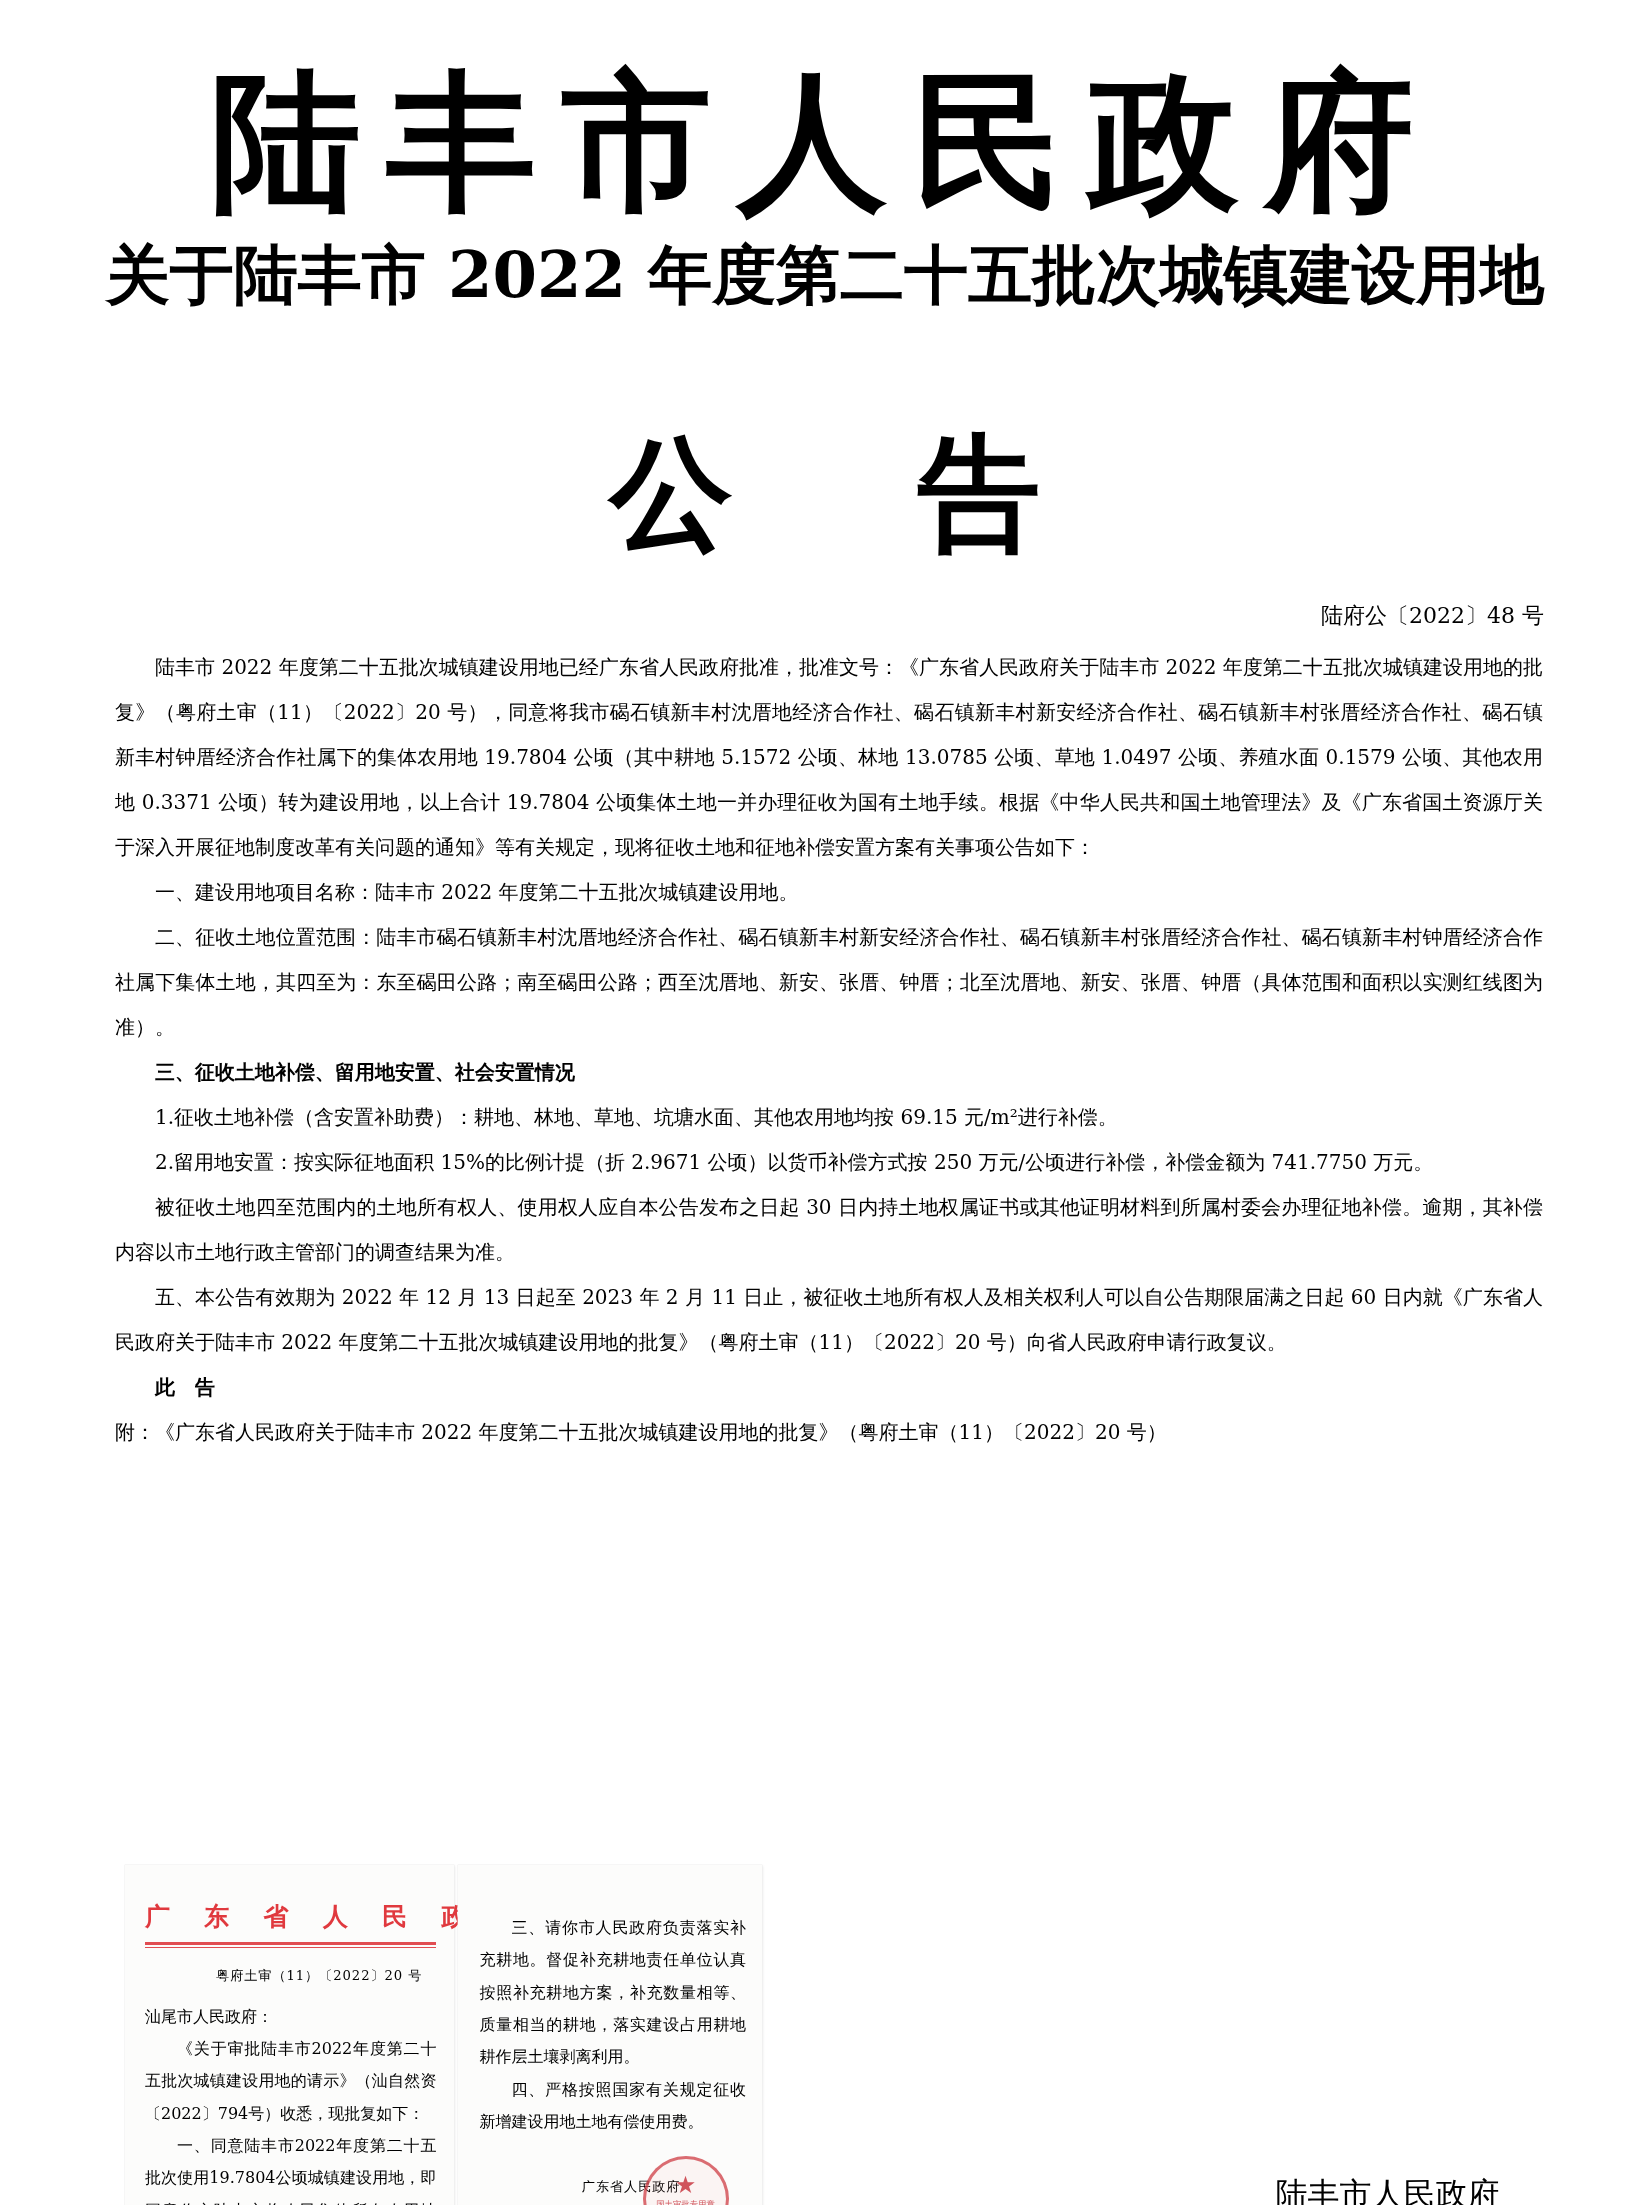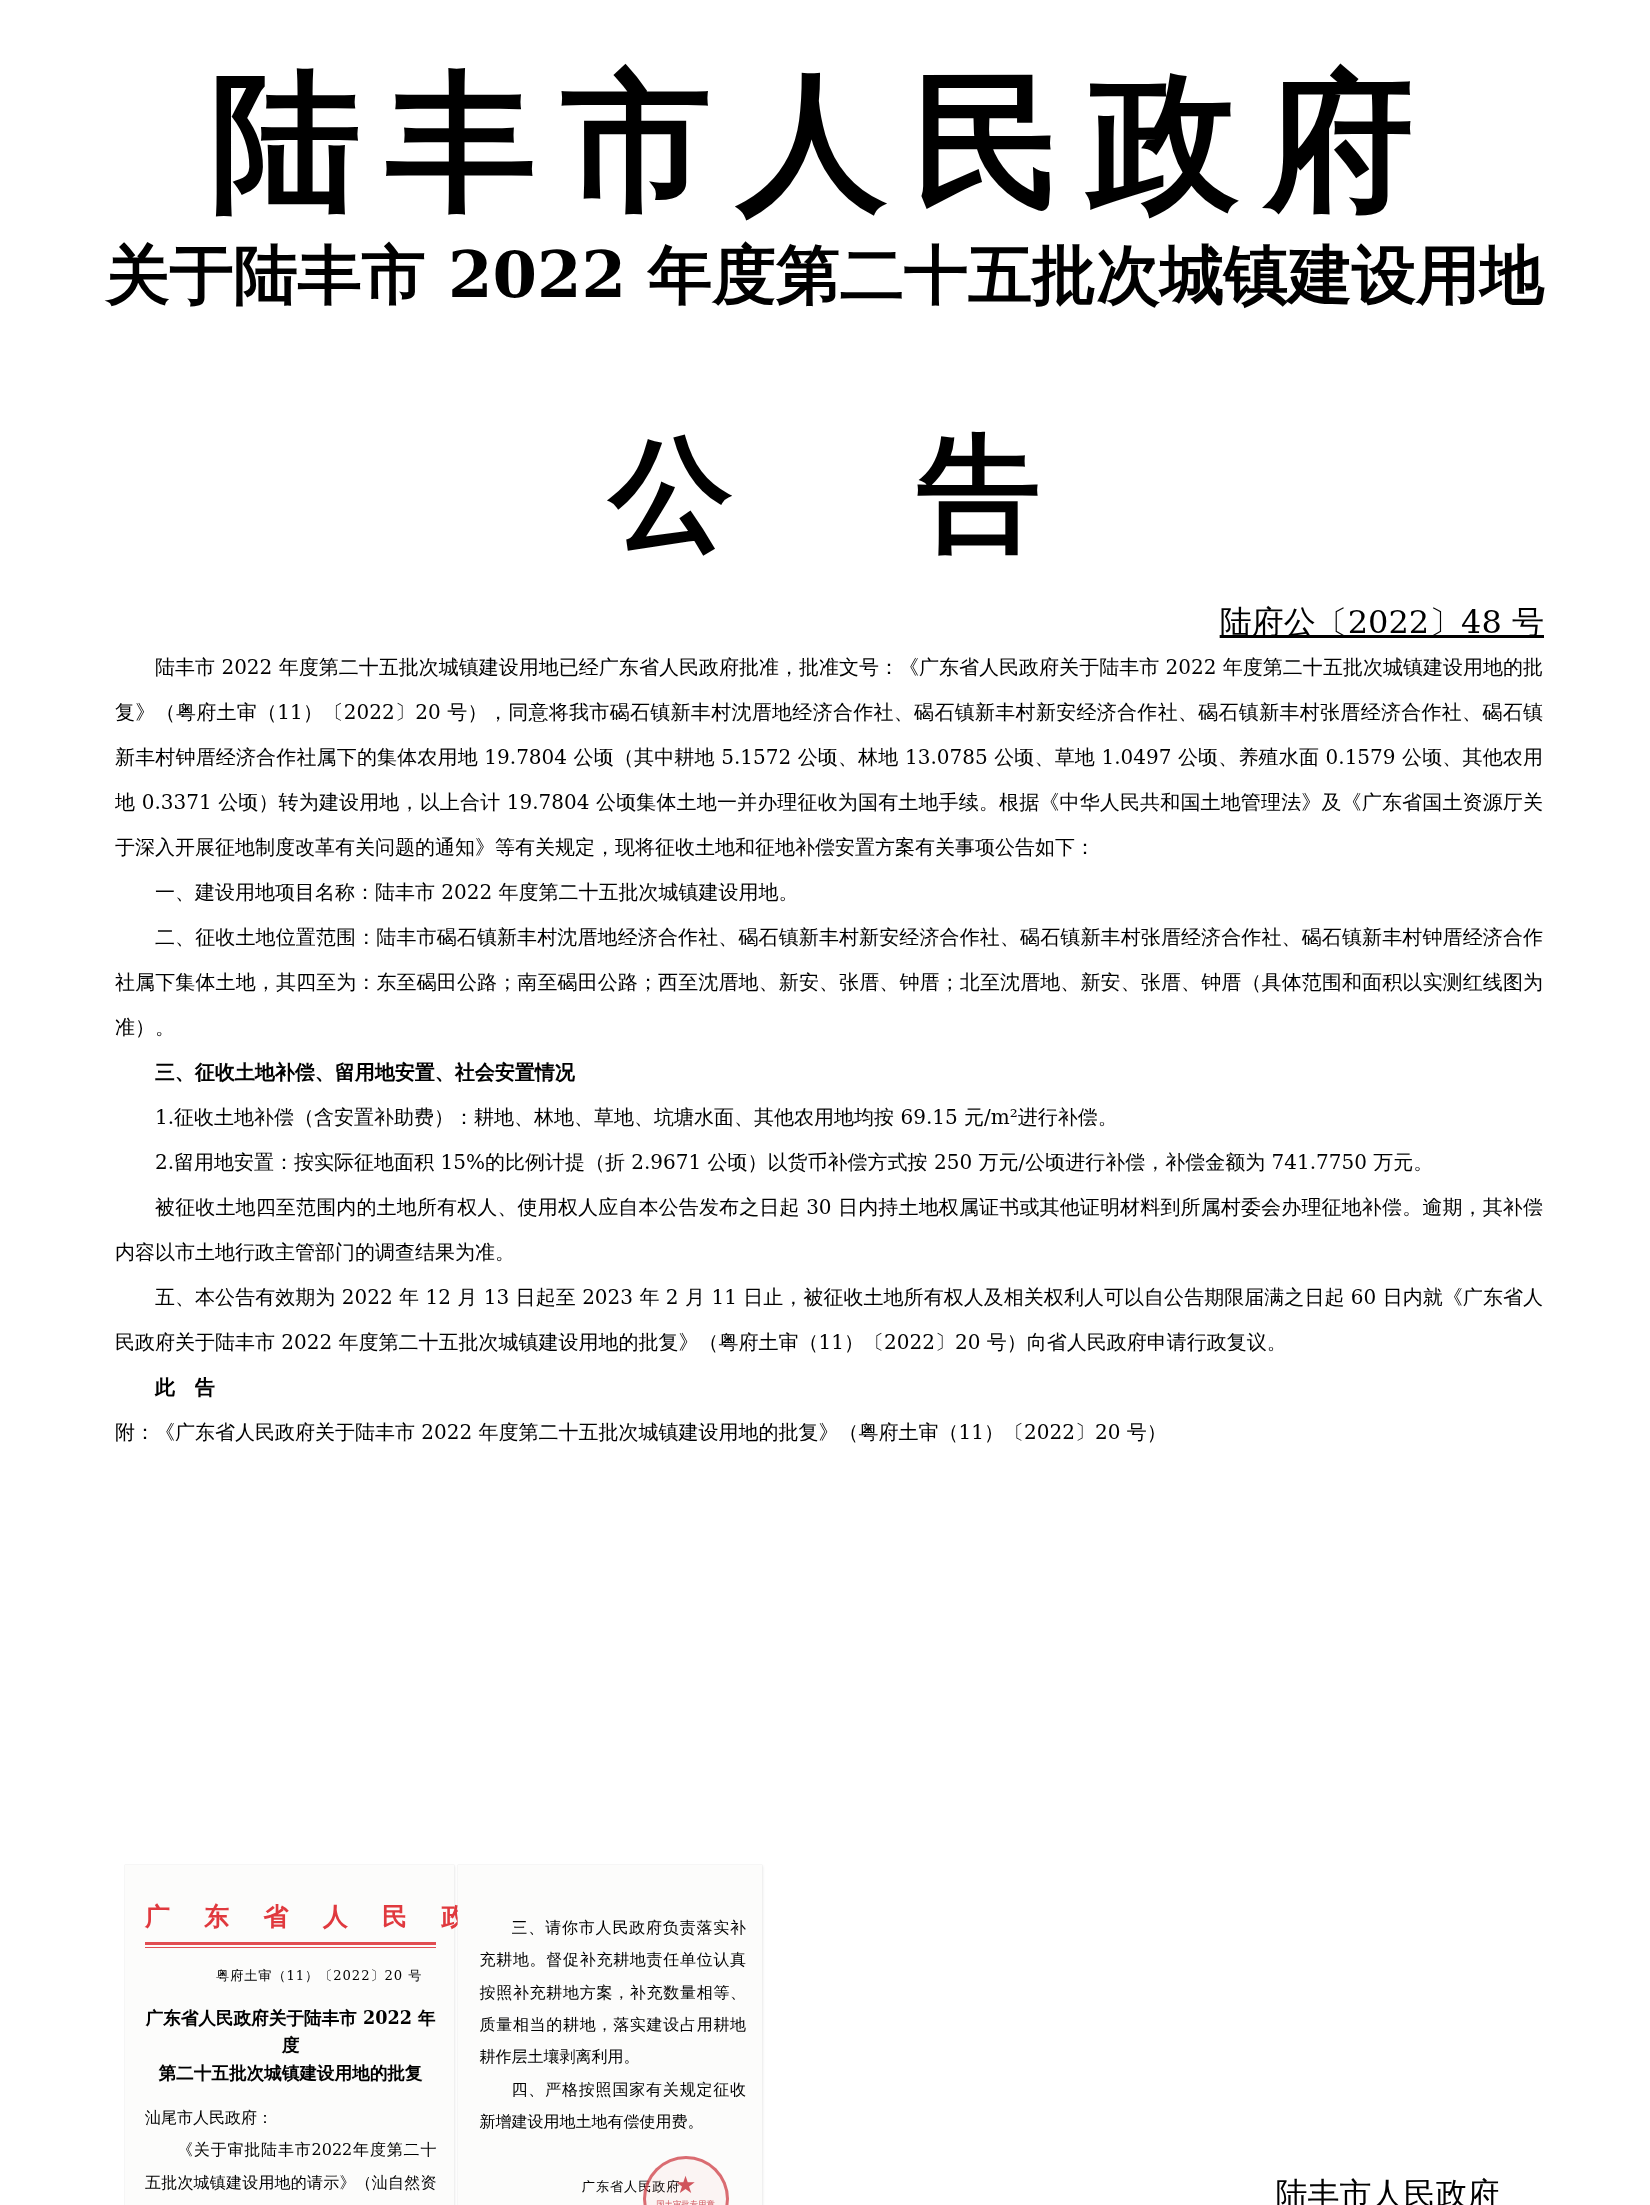--- a/index.html
+++ b/index.html
@@ -39,23 +39,22 @@
     justify-content: center;
     gap: 185px;
     font-size: 123px;
     font-weight: bold;
     line-height: 1.15;
   }
   .doc-number {
     position: absolute;
     top: 603px;
     right: 106px;
-    font-size: 32px;
+    font-size: 22px;
     line-height: 1.2;
-    text-decoration: underline;
   }
   .body-text {
     position: absolute;
     top: 645px;
     left: 115px;
     width: 1428px;
     font-size: 20px;
     line-height: 45px;
     text-align: justify;
   }
@@ -186,24 +185,20 @@
 
   <div class="attachment">
 
     <div class="scan-page p1">
       <div class="scan-red-header">广 东 省 人 民 政 府</div>
       <div class="scan-red-rule">
         <div class="thick"></div>
           <div class="thin"></div>
       </div>
       <div class="scan-doc-no">粤府土审（11）〔2022〕20 号</div>
-      <div class="scan-title">
-        <div>广东省人民政府关于陆丰市 2022 年度</div>
-        <div>第二十五批次城镇建设用地的批复</div>
-      </div>
       <div class="scan-body">
         <p>汕尾市人民政府：</p>
         <p class="indent">《关于审批陆丰市2022年度第二十五批次城镇建设用地的请示》（汕自然资〔2022〕794号）收悉，现批复如下：</p>
         <p class="indent">一、同意陆丰市2022年度第二十五批次使用19.7804公顷城镇建设用地，即同意你市陆丰市将农民集体所有农用地19.7804公顷（其中耕地5.1572公顷）转为建设用地并办理征地手续。上述19.7804公顷用地由当地人民政府按照土地利用总体规划和城乡规划确定的用途供应，用于城镇建设。</p>
 
       </div>
 
     </div>
 
     <div class="scan-page p2">

